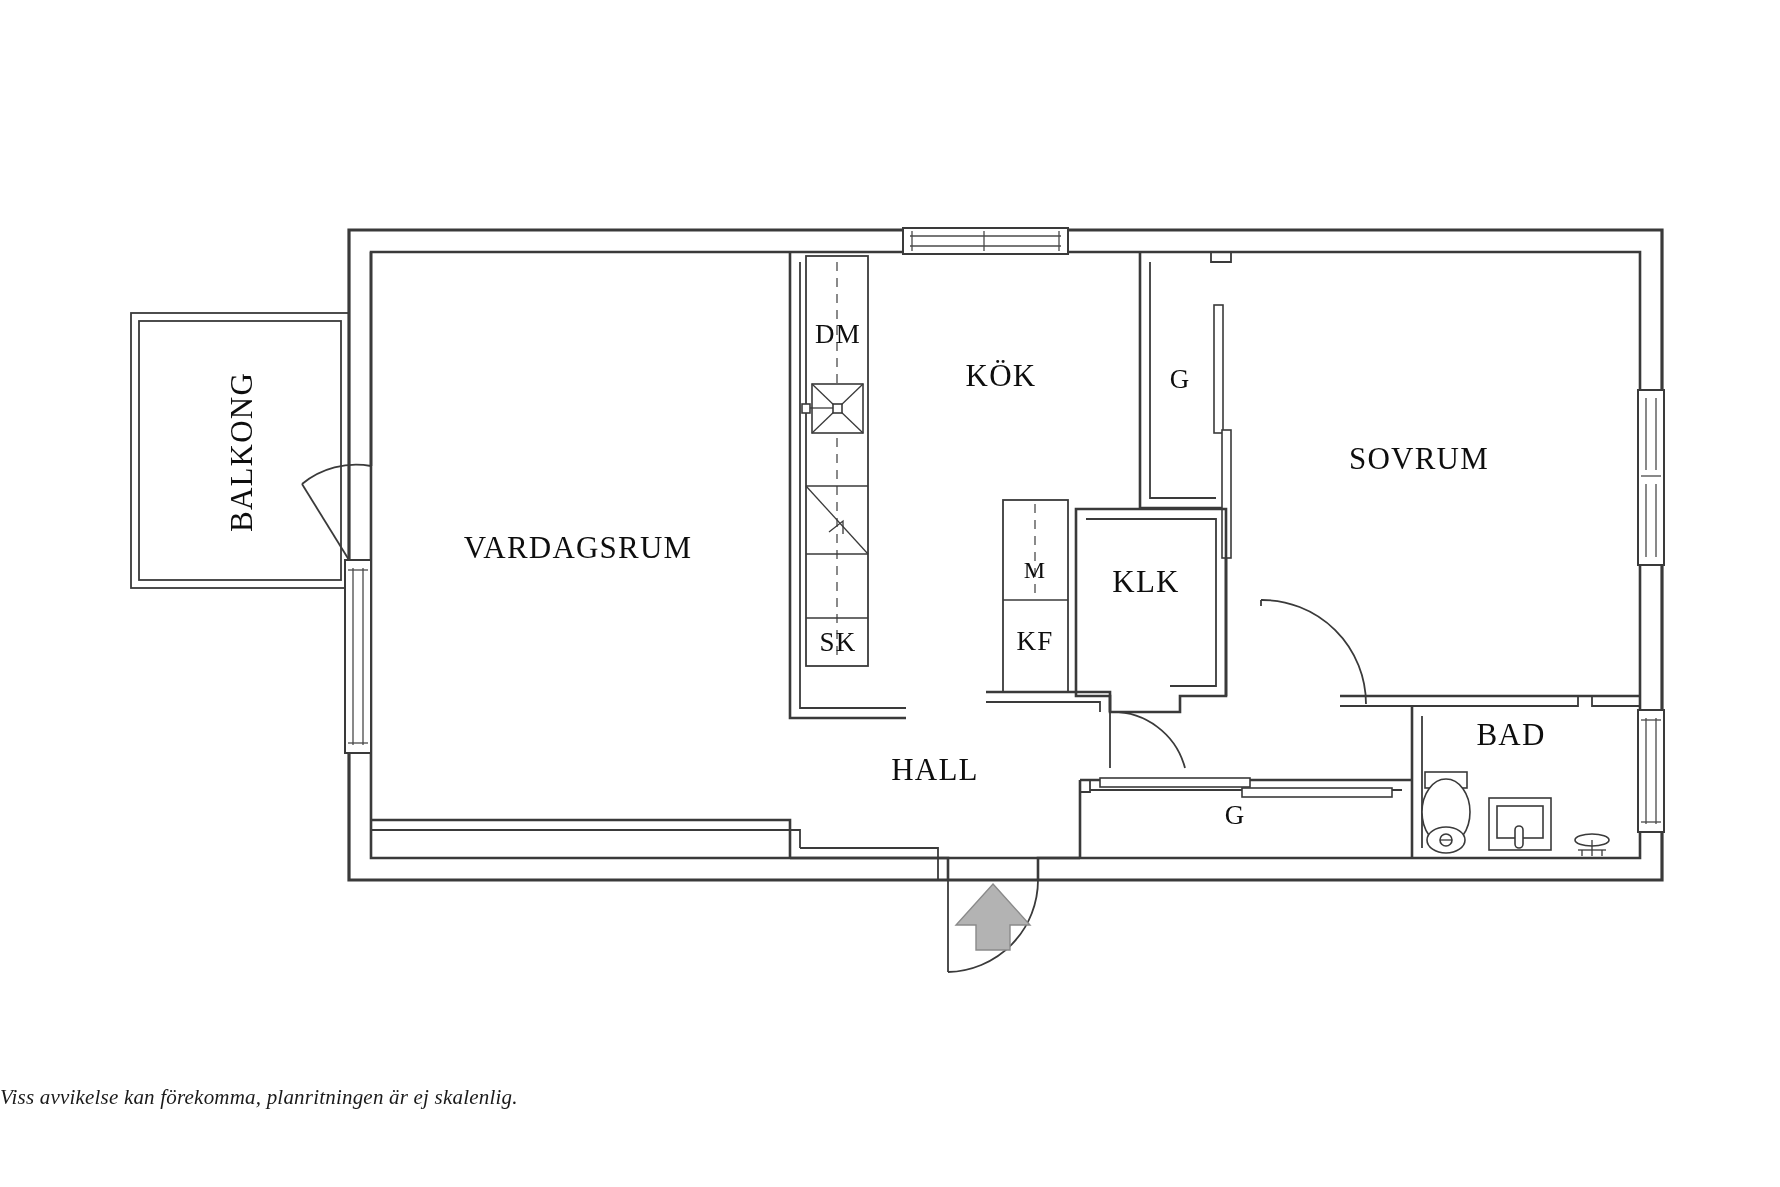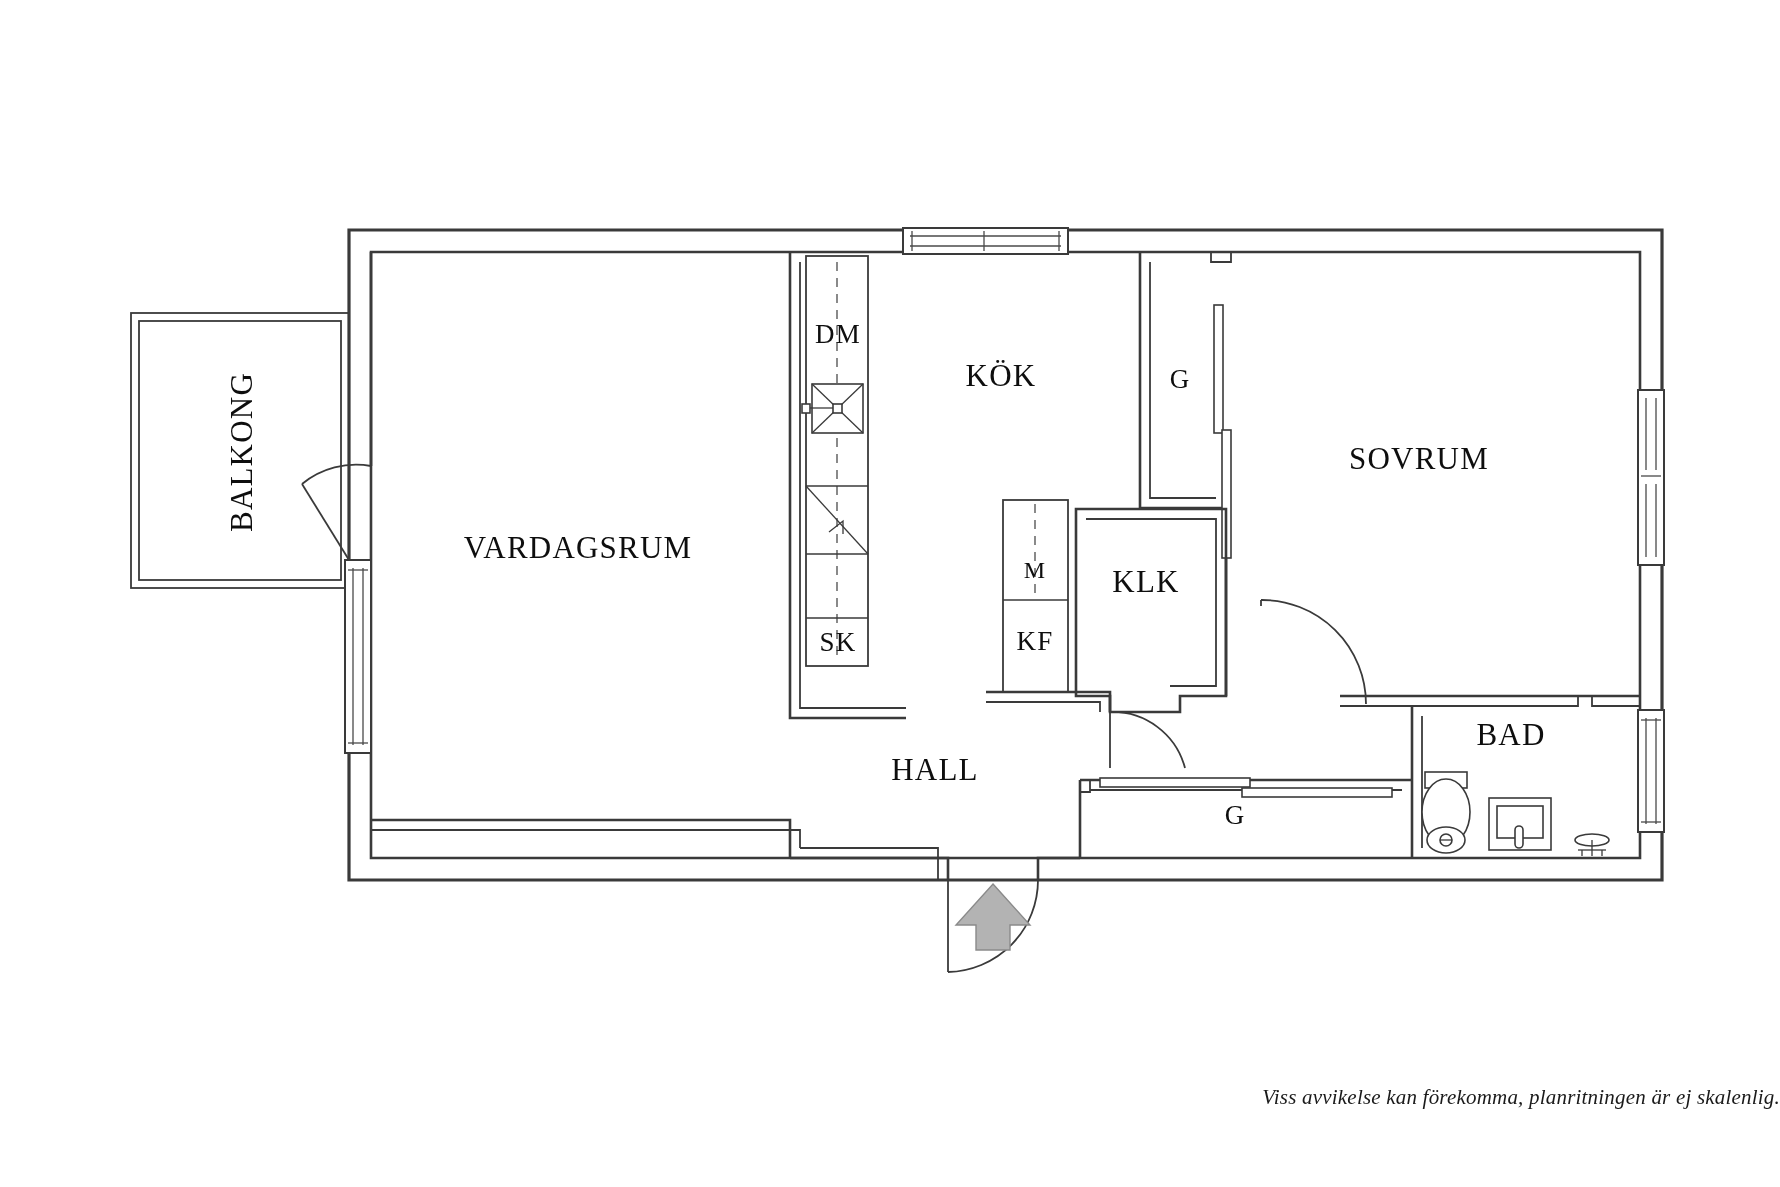--- a/index.html
+++ b/index.html
@@ -84,21 +84,21 @@
     font-size: 27px;
   }
   .room-label.tiny {
     font-size: 24px;
   }
   .caption-text {
     position: absolute;
     left: 0;
     top: 1085px;
     width: 1780px;
-    text-align: right;
+    text-align: left;
     font-family: "Liberation Serif", "DejaVu Serif", serif;
     font-style: italic;
     font-size: 21px;
     color: #1a1a1a;
     letter-spacing: 0.2px;
   }
 </style>
 </head>
 <body>
 

